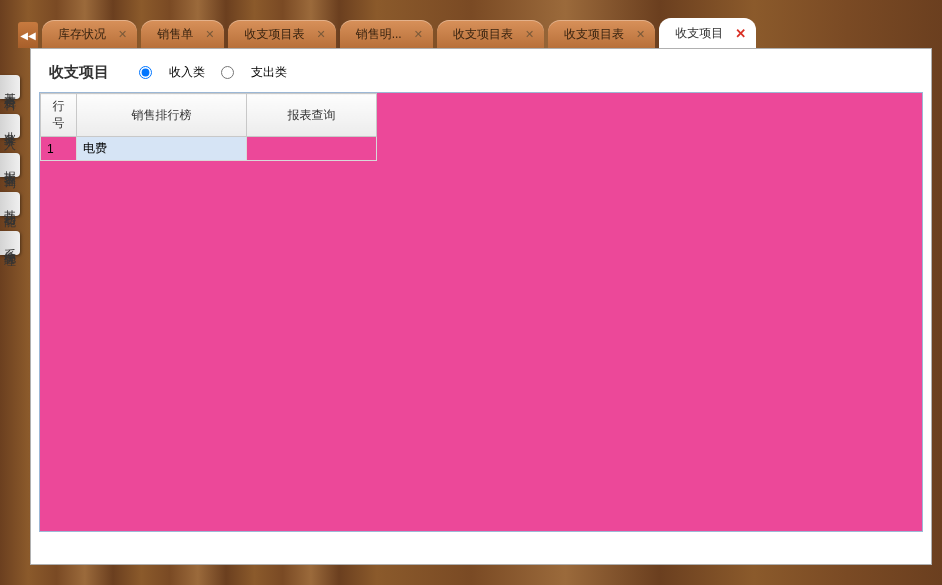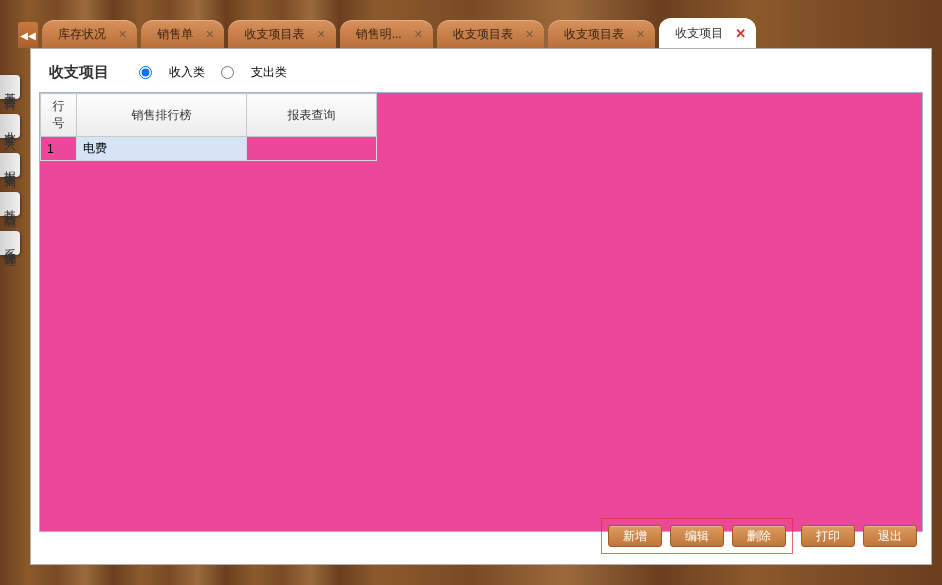--- a/index.html
+++ b/index.html
@@ -261,22 +261,13 @@
       <tbody>
         <tr>
           <td class="rownum">1</td>
           <td class="selected">电费</td>
           <td></td>
         </tr>
       </tbody>
     </table>
   </div>
 
-  <div class="footer">
-    <div class="btn-group-highlight">
-      <button class="btn">新增</button>
-      <button class="btn">编辑</button>
-      <button class="btn">删除</button>
-    </div>
-    <button class="btn">打印</button>
-    <button class="btn">退出</button>
-  </div>
 </div>
 
 </body></html>

